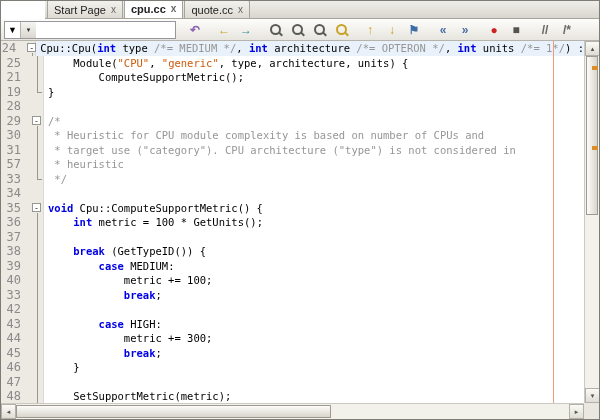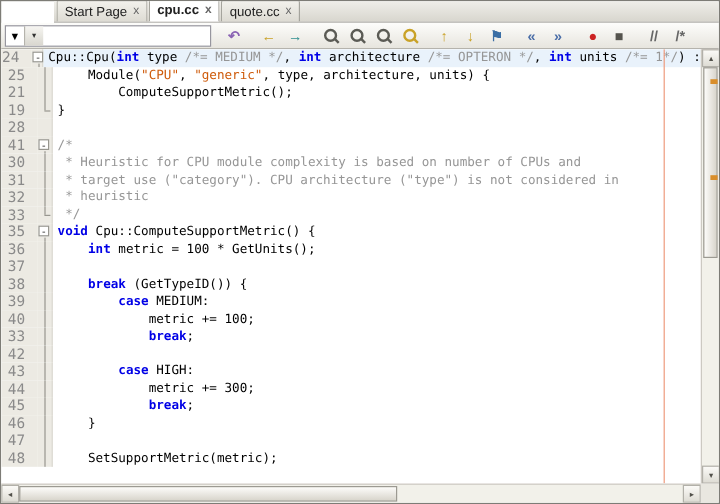--- a/index.html
+++ b/index.html
@@ -155,45 +155,50 @@
           <div class="ln">19</div>
           <div class="fold fold-end"></div>
           <div class="code"><span class="seg-plain">}</span></div>
         </div>
         <div class="row">
           <div class="ln">28</div>
           <div class="fold fold-none"></div>
           <div class="code"></div>
         </div>
         <div class="row">
-          <div class="ln">41</div>
+          <div class="ln">29</div>
           <div class="fold fold-start">
             <span class="fbox">-</span>
           </div>
           <div class="code"><span class="seg-comment">/*</span></div>
         </div>
         <div class="row">
           <div class="ln">30</div>
           <div class="fold fold-mid"></div>
           <div class="code"><span class="seg-comment"> * Heuristic for CPU module complexity is based on number of CPUs and</span></div>
         </div>
         <div class="row">
           <div class="ln">31</div>
           <div class="fold fold-mid"></div>
           <div class="code"><span class="seg-comment"> * target use ("category"). CPU architecture ("type") is not considered in</span></div>
         </div>
         <div class="row">
-          <div class="ln">32</div>
+          <div class="ln">57</div>
           <div class="fold fold-mid"></div>
           <div class="code"><span class="seg-comment"> * heuristic</span></div>
         </div>
         <div class="row">
           <div class="ln">33</div>
           <div class="fold fold-end"></div>
           <div class="code"><span class="seg-comment"> */</span></div>
+        </div>
+        <div class="row">
+          <div class="ln">34</div>
+          <div class="fold fold-none"></div>
+          <div class="code"></div>
         </div>
         <div class="row">
           <div class="ln">35</div>
           <div class="fold fold-start">
             <span class="fbox">-</span>
           </div>
           <div class="code"><span class="seg-keyword">void</span><span class="seg-plain"> Cpu::ComputeSupportMetric() {</span></div>
         </div>
         <div class="row">
           <div class="ln">36</div>

